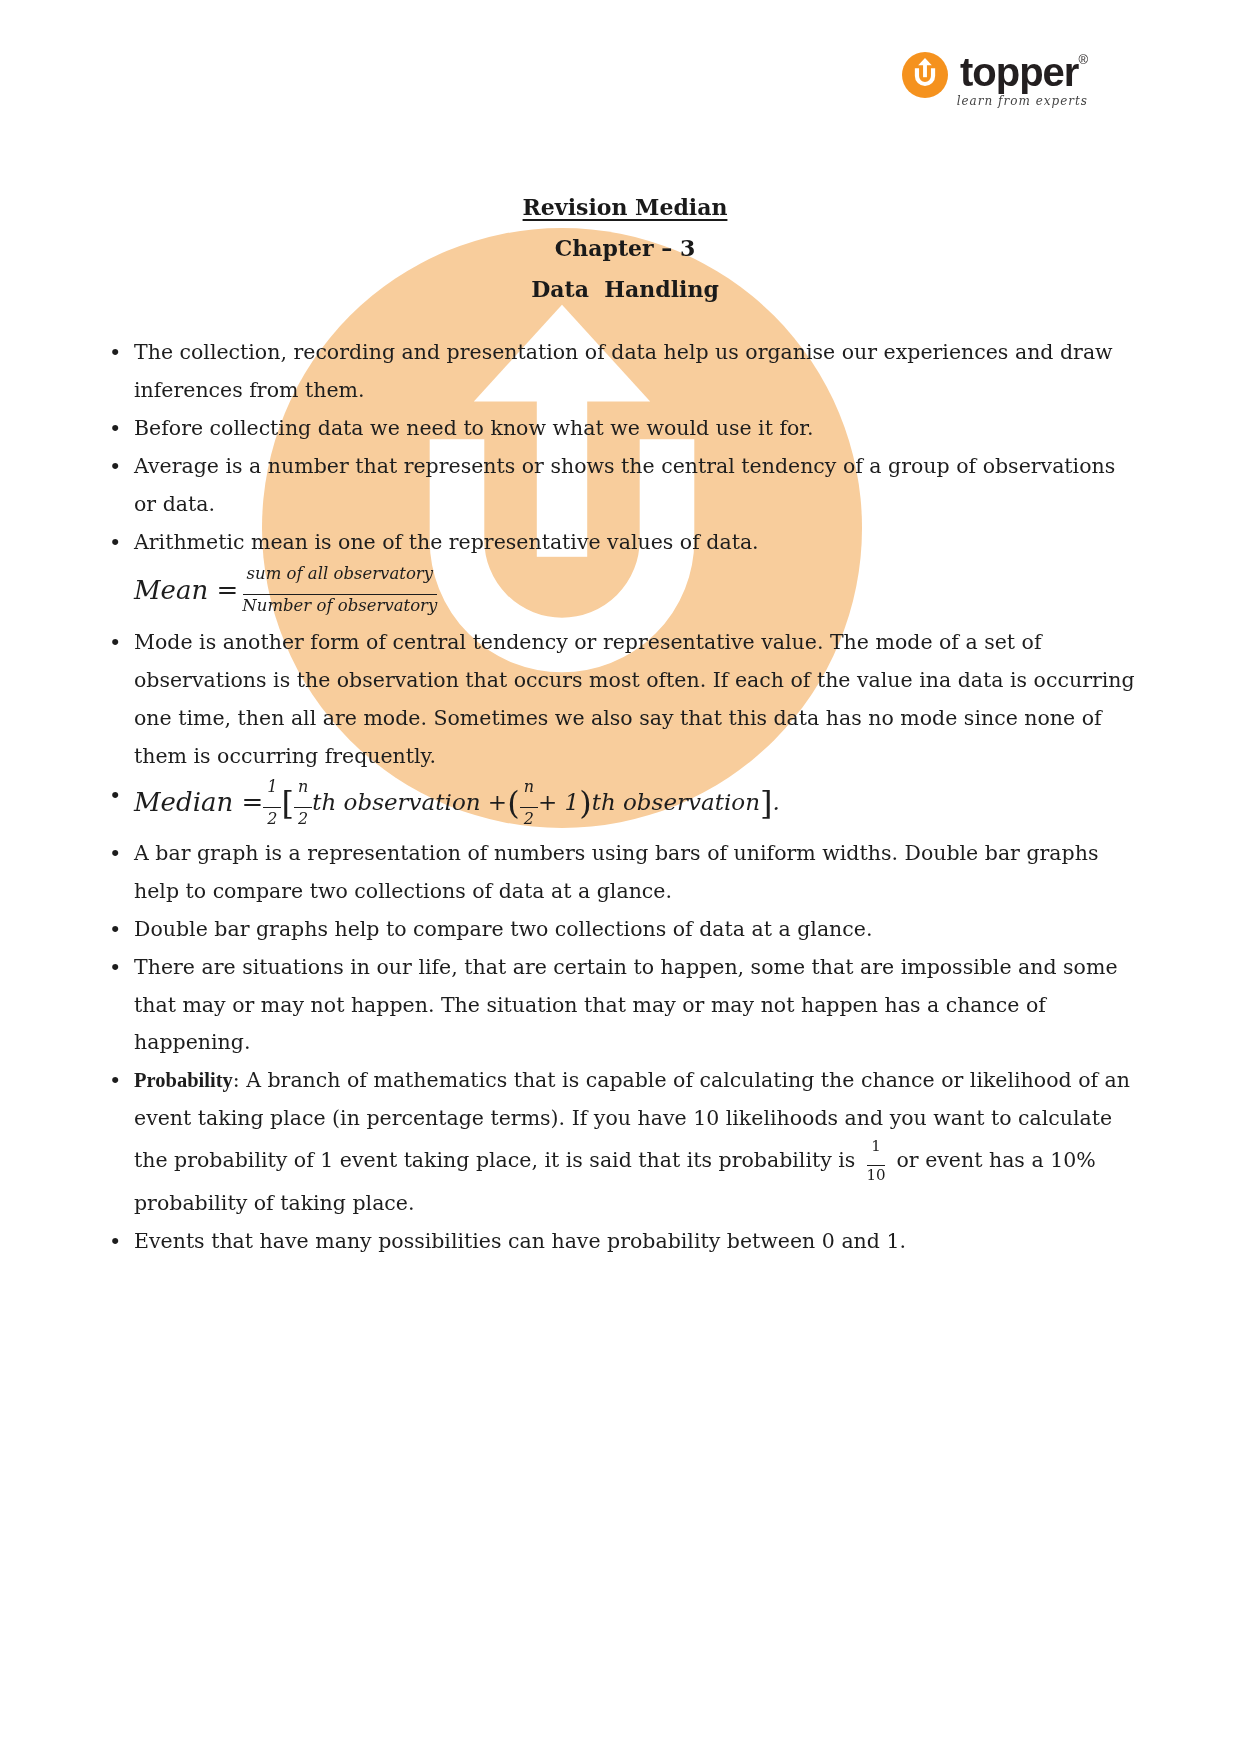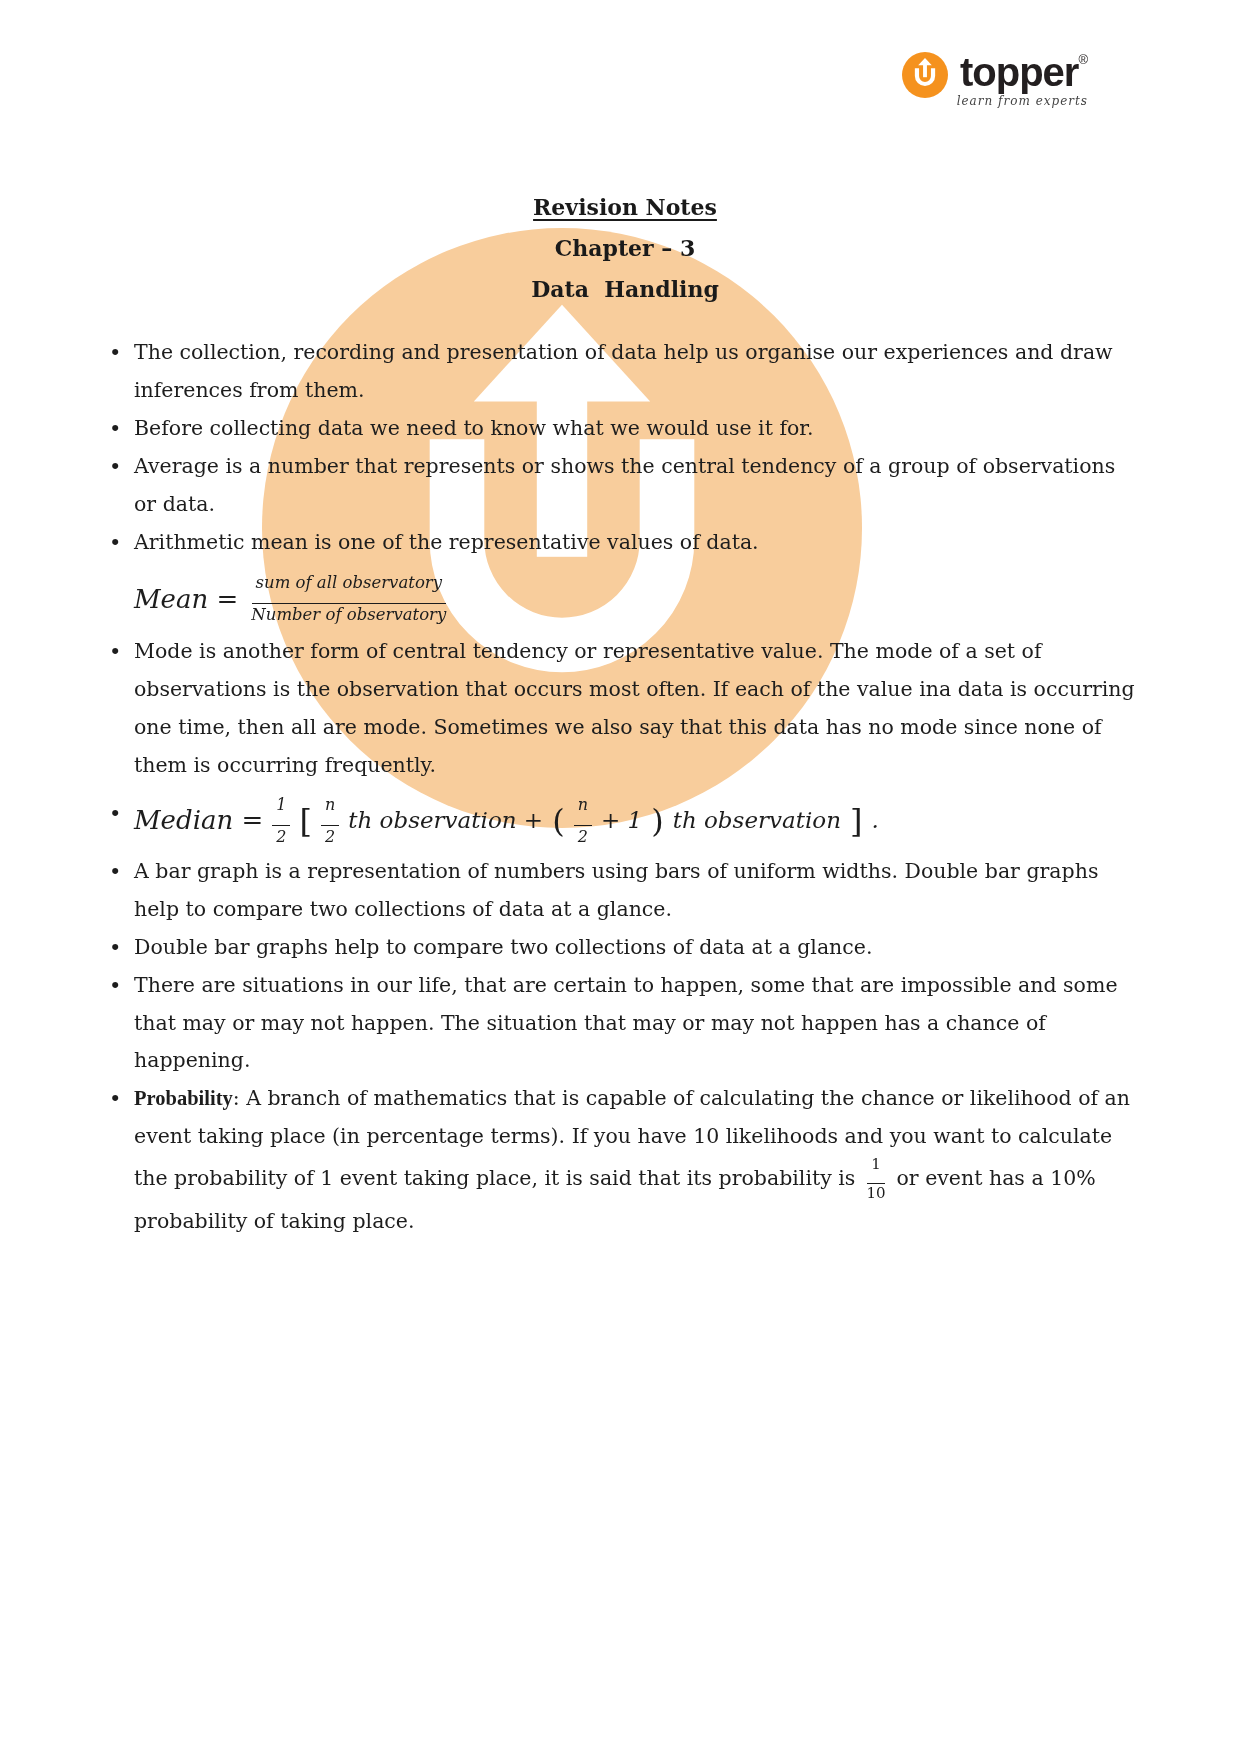--- a/index.html
+++ b/index.html
@@ -52,22 +52,22 @@
     font-size: 20.5px; line-height: 1.85; color: #1d1d1d;
   }
   ul.notes > li::before {
     content: "•"; position: absolute; left: 1px; top: 0;
     font-size: 21px;
   }
   .bold { font-weight: 700; font-family: Liberation Serif, serif; }
 
   
   .formula {
-    display: flex; align-items: center; gap: 9px;
-    font-style: italic; line-height: 1.2; margin: 11px 0 7px;
+    display: flex; align-items: center; gap: 0;
+    font-style: italic; line-height: 1.2; margin: 2px 0 7px;
   }
   .f-lhs { font-size: 26px; }
   .f-mid { font-size: 23px; }
   .big { font-size: 32px; font-style: normal; line-height: 1; }
   .frac { display: inline-flex; flex-direction: column; align-items: center; text-align: center; }
   .frac .num { display: block; border-bottom: 1.5px solid #1d1d1d; padding: 0 4px 10px; }
   .frac .den { display: block; padding: 1px 4px 0; }
   .frac.mean-frac { font-size: 16.5px; line-height: 1.25; }
   .frac.sm { font-size: 16px; line-height: 1.2; }
   .frac.inline-frac {
@@ -101,21 +101,21 @@
     <div class="logo-text-wrap">
       <div class="logo-text-line">
         <span class="logo-text">topper</span>
         <span class="logo-reg">®</span>
       </div>
       <div class="logo-tagline">learn from experts</div>
     </div>
   </header>
 
   <main class="content">
-    <h1 class="title underlined">Revision Notes</h1>
+    <h1 class="title underlined">Revision Median</h1>
     <h2 class="title">Chapter – 3</h2>
     <h2 class="title ws-pre">Data  Handling</h2>
 
     <ul class="notes">
 
       <li>
         <span>The collection, recording and presentation of data help us organise our experiences and draw inferences from them.</span>
       </li>
 
       <li>
@@ -180,17 +180,20 @@
         <span>There are situations in our life, that are certain to happen, some that are impossible and some that may or may not happen. The situation that may or may not happen has a chance of happening.</span>
       </li>
 
       <li>
         <span class="bold">Probability</span><span>: A branch of mathematics that is capable of calculating the chance or likelihood of an event taking place (in percentage terms). If you have 10 likelihoods and you want to calculate the probability of 1 event taking place, it is said that its probability is</span><span class="frac inline-frac">
             <span class="num">1</span>
             <span class="den">10</span>
           </span><span>or event has a 10% probability of taking place.</span>
       </li>
 
+      <li>
+        <span>Events that have many possibilities can have probability between 0 and 1.</span>
+      </li>
 
     </ul>
   </main>
 
 </div>
 
 </body></html>

